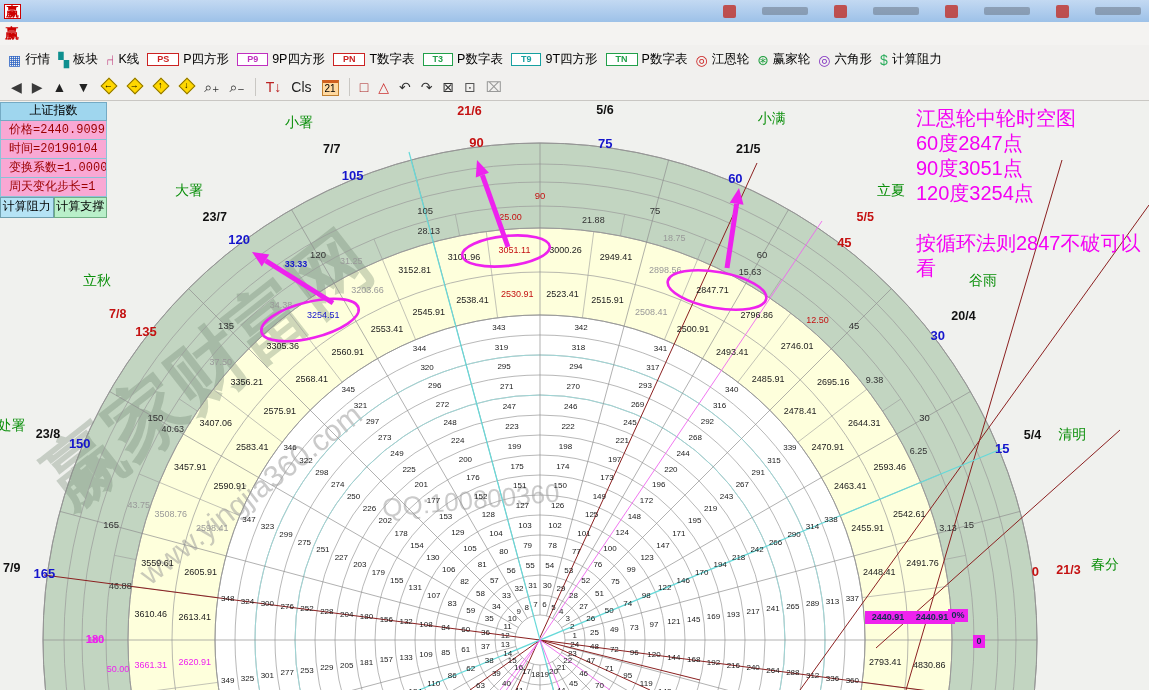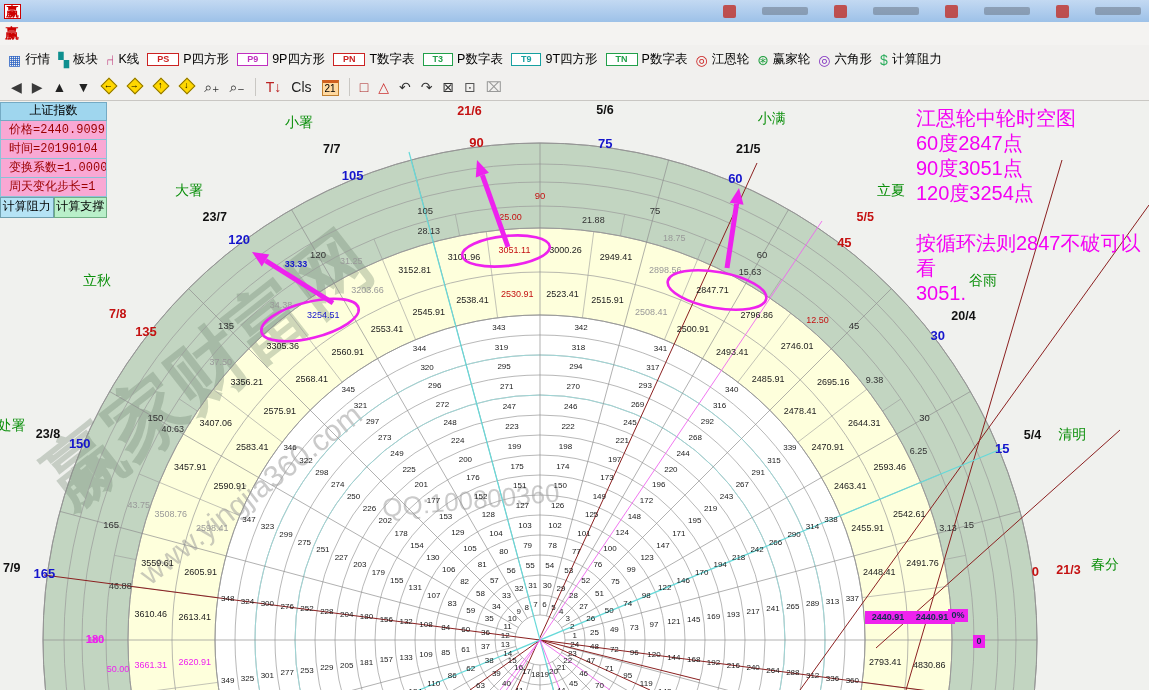--- a/index.html
+++ b/index.html
@@ -861,13 +861,13 @@
   <div class="row">价格=2440.9099</div>
   <div class="row">时间=20190104</div>
   <div class="row">变换系数=1.00000</div>
   <div class="row">周天变化步长=1</div>
   <div class="btns">
     <div class="btn b0">计算阻力</div>
     <div class="btn b1">计算支撑</div>
   </div>
 </div>
 
-<div class="annotation" id="annotation"><div>江恩轮中轮时空图</div><div>60度2847点</div><div>90度3051点</div><div>120度3254点</div><div>&nbsp;</div><div>按循环法则2847不破可以看</div><div>3051.</div></div>
+<div class="annotation" id="annotation"><div>江恩轮中轮时空图</div><div>60度2847点</div><div>90度3051点</div><div>120度3254点</div><div>&nbsp;</div><div>按循环法则2847不破可以看</div></div>
 
 </body></html>

